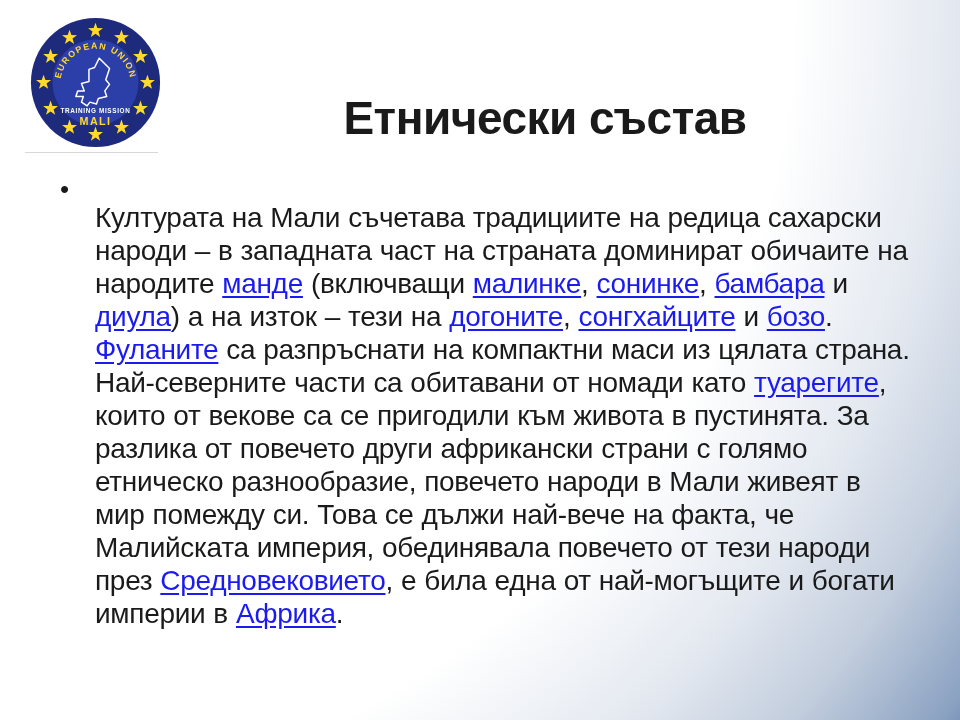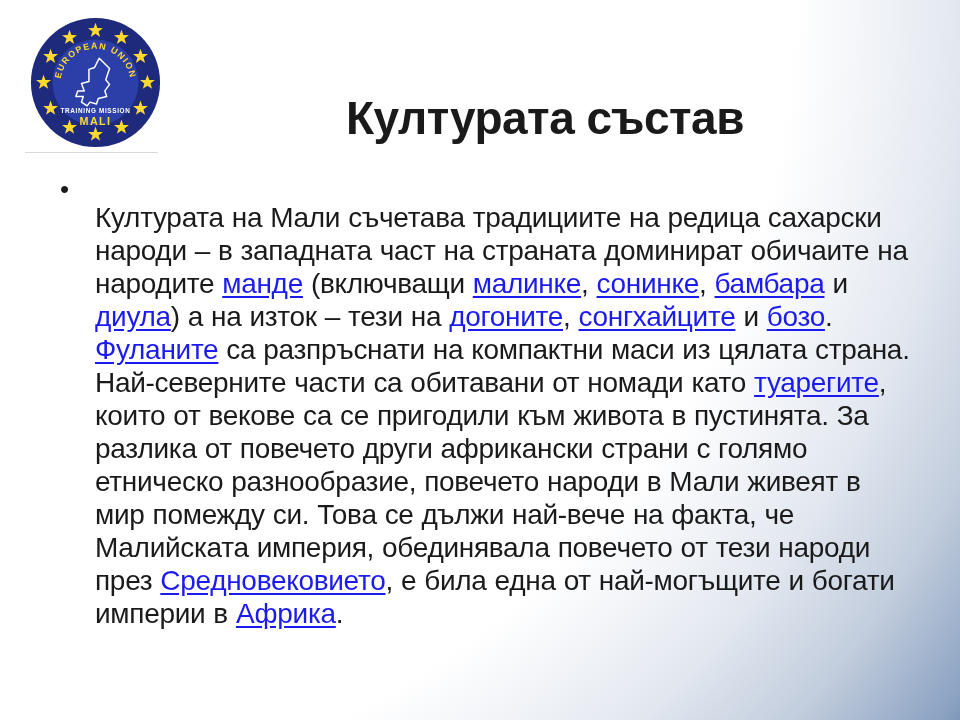--- a/index.html
+++ b/index.html
@@ -114,20 +114,20 @@
     <g transform="translate(0,-5)">
       <path d="M 74,49 L 85,60 L 81,72 L 85,77 L 80,84 L 82,90 L 73,92 L 71,98 L 64,96 L 61,100 L 55,96 L 57,90 L 49,90 L 51,84 L 58,84 L 55,76 L 63,74 L 63,61 L 69,59 Z" fill="none" stroke="#ffffff" stroke-width="1.6" stroke-linejoin="round"></path>
     </g>
 
     <text x="70" y="103" text-anchor="middle" font-size="6.8" font-weight="700" fill="#ffffff" letter-spacing="0.7" font-family="Liberation Sans, sans-serif">TRAINING MISSION</text>
     <text x="70" y="115" text-anchor="middle" font-size="11.5" font-weight="700" fill="#ffd92b" letter-spacing="1.5" font-family="Liberation Sans, sans-serif">MALI</text>
   </svg>
 
   <div class="logo-underline"></div>
 
-  <h1 class="title">Културата състав</h1>
+  <h1 class="title">Етнически състав</h1>
 
   <div class="body-block">
     <span class="bullet">•</span>
     <p class="paragraph"><span>Културата на Мали съчетава традициите на редица сахарски народи – в западната част на страната доминират обичаите на народите </span><a class="hyperlink" href="#">манде</a><span> (включващи </span><a class="hyperlink" href="#">малинке</a><span>, </span><a class="hyperlink" href="#">сонинке</a><span>, </span><a class="hyperlink" href="#">бамбара</a><span> и </span><a class="hyperlink" href="#">диула</a><span>) а на изток – тези на </span><a class="hyperlink" href="#">догоните</a><span>, </span><a class="hyperlink" href="#">сонгхайците</a><span> и </span><a class="hyperlink" href="#">бозо</a><span>. </span><a class="hyperlink" href="#">Фуланите</a><span> са разпръснати на компактни маси из цялата страна. Най-северните части са обитавани от номади като </span><a class="hyperlink" href="#">туарегите</a><span>, които от векове са се пригодили към живота в пустинята. За разлика от повечето други африкански страни с голямо етническо разнообразие, повечето народи в Мали живеят в мир помежду си. Това се дължи най-вече на факта, че Малийската империя, обединявала повечето от тези народи през </span><a class="hyperlink" href="#">Средновековието</a><span>, е била една от най-могъщите и богати империи в </span><a class="hyperlink" href="#">Африка</a><span>.</span></p>
   </div>
 
 </div>
 
 </body></html>

